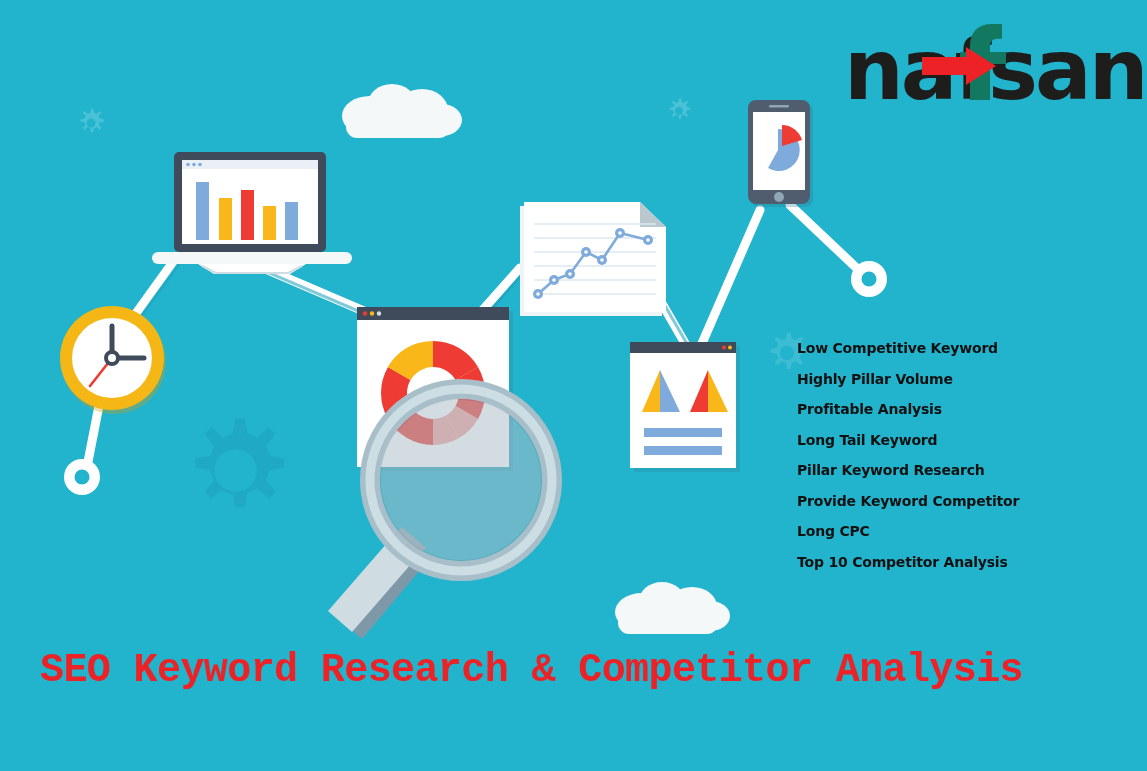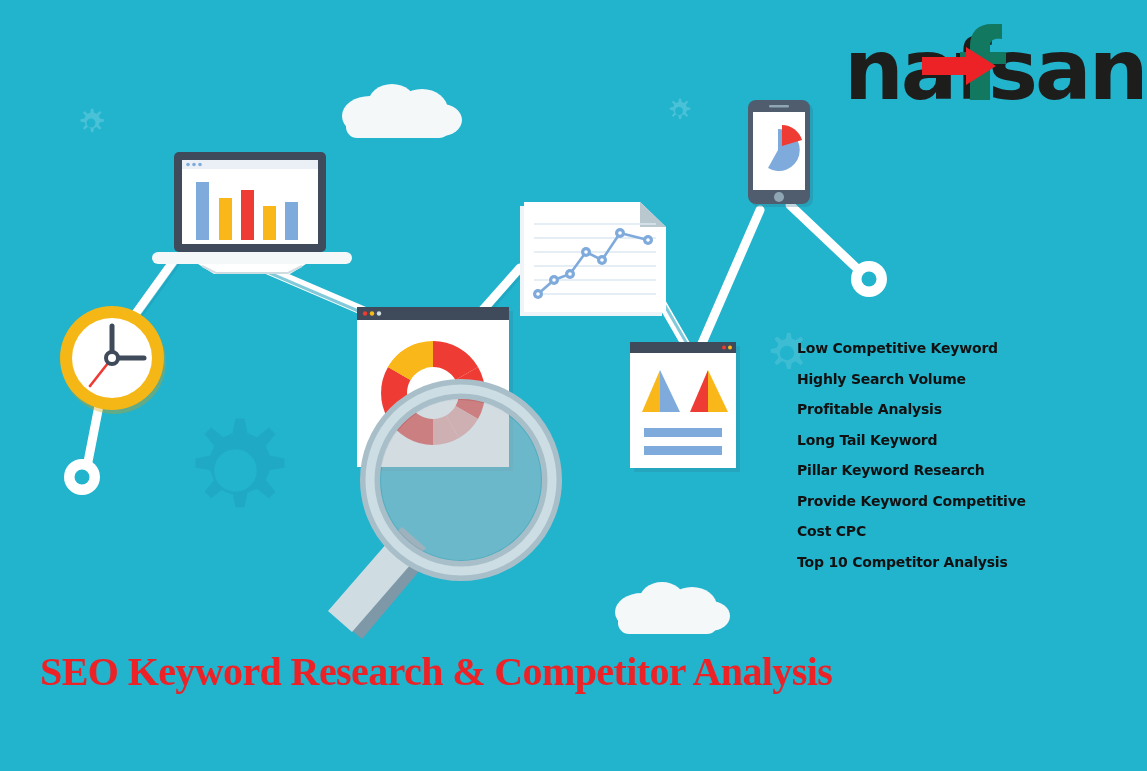--- a/index.html
+++ b/index.html
@@ -37,21 +37,21 @@
     line-height:30.5px;
     color:#111111;
     white-space:nowrap;
     letter-spacing:-0.2px;
   }
   #features ul{margin:0;padding:0;}
 
   
   #main-title{
     position:absolute;left:40px;top:648px;width:1085px;
-    font-family:Liberation Serif, serif;
+    font-family:Liberation Mono, monospace;
     font-weight:bold;font-size:40px;letter-spacing:-0.6px;
     color:#ec2227;white-space:nowrap;
   }
 
   
   .device{position:absolute;}
 </style>
 </head>
 <body>
 
@@ -270,25 +270,25 @@
       <rect x="14" y="34" width="46" height="12" fill="#12785f"></rect>
     </svg>
     <svg style="position:absolute;left:78px;top:28px;width:78px;height:40px" viewBox="0 0 78 40">
       <path d="M0 11 L44 11 L44 1 L74 20 L44 39 L44 29 L0 29 Z" fill="#ec2227"></path>
     </svg>
   </div>
 
   <div id="features">
     <ul>
       <li>Low Competitive Keyword</li>
-      <li>Highly Search Volume</li>
+      <li>Highly Pillar Volume</li>
       <li>Profitable Analysis</li>
       <li>Long Tail Keyword</li>
       <li>Pillar Keyword Research</li>
-      <li>Provide Keyword Competitive</li>
-      <li>Cost CPC</li>
+      <li>Provide Keyword Competitor</li>
+      <li>Long CPC</li>
       <li>Top 10 Competitor Analysis</li>
     </ul>
   </div>
 
   <div id="main-title">SEO Keyword Research &amp; Competitor Analysis</div>
 
 </div>
 
 </body></html>

